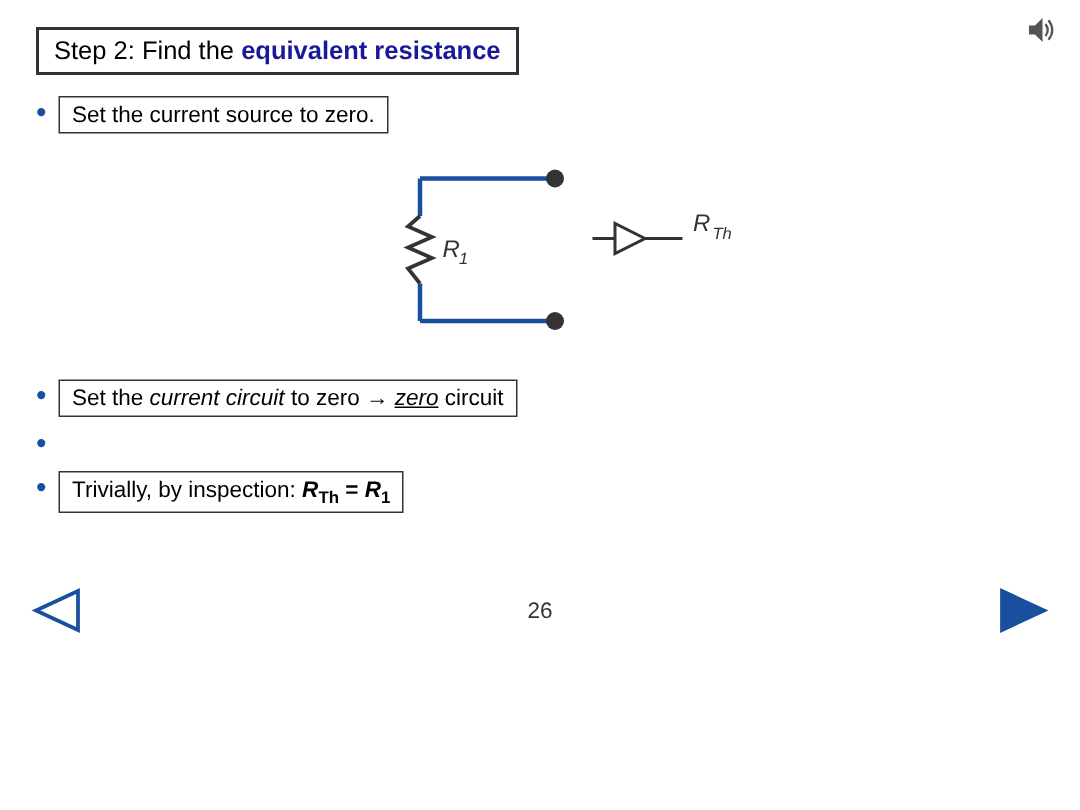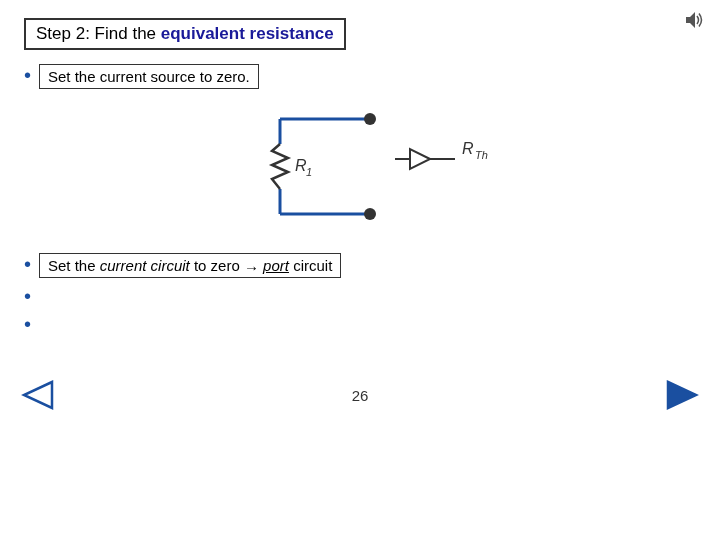--- a/index.html
+++ b/index.html
@@ -66,21 +66,21 @@
       height: 140px;
     }
 
     
     .circuit-svg {
       display: block;
     }
 
     .bottom-nav {
       position: absolute;
-      bottom: 22px;
+      bottom: 10px;
       left: 0;
       right: 0;
       display: flex;
       justify-content: space-between;
       align-items: center;
       padding: 0 14px;
     }
 
     .nav-btn {
       width: 48px;
@@ -155,32 +155,38 @@
 
       <text x="262" y="55" font-size="16" font-style="italic" fill="#333">R</text>
       <text x="275" y="60" font-size="11" font-style="italic" fill="#333">Th</text>
     </svg>
   </div>
 
   
   <div class="bullet-line" style="margin-bottom:8px;">
     <span class="bullet-dot">•</span>
     <span class="box-label">
-      Set the <span style="font-style:italic;">current circuit</span> to zero → <span style="font-style:italic; text-decoration:underline;">port</span> circuit
+      Set the <span style="font-style:italic;">current circuit</span> to zero → <span style="font-style:italic; text-decoration:underline;">zero</span> circuit
     </span>
   </div>
 
   
   <div class="bullet-line" style="margin-bottom:8px;">
     <span class="bullet-dot">•</span>
   </div>
 
   
   <div class="bullet-line">
     <span class="bullet-dot">•</span>
+    <span class="box-label">
+      Trivially, by inspection:
+      <strong><span style="font-style:italic;">R</span><sub>Th</sub></strong>
+      <strong> = </strong>
+      <strong><span style="font-style:italic;">R</span><sub>1</sub></strong>
+    </span>
   </div>
 
   
   <div class="bottom-nav">
 
     <svg class="nav-btn" viewBox="0 0 48 38">
       <polygon points="38,6 10,19 38,32" fill="white" stroke="#1a4fa0" stroke-width="2.5"></polygon>
     </svg>
 
     <span class="page-num">26</span>

